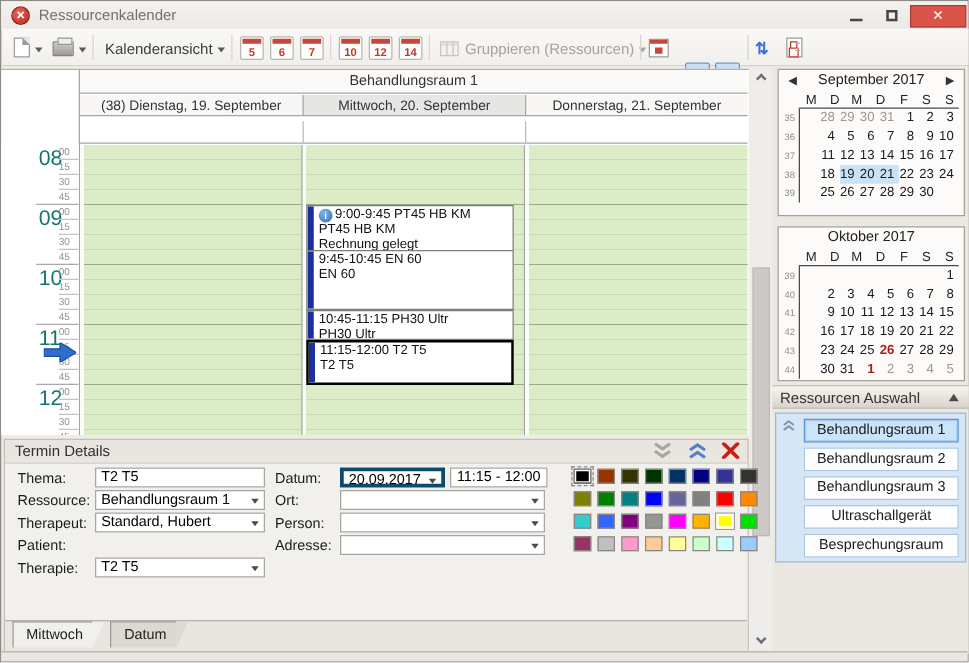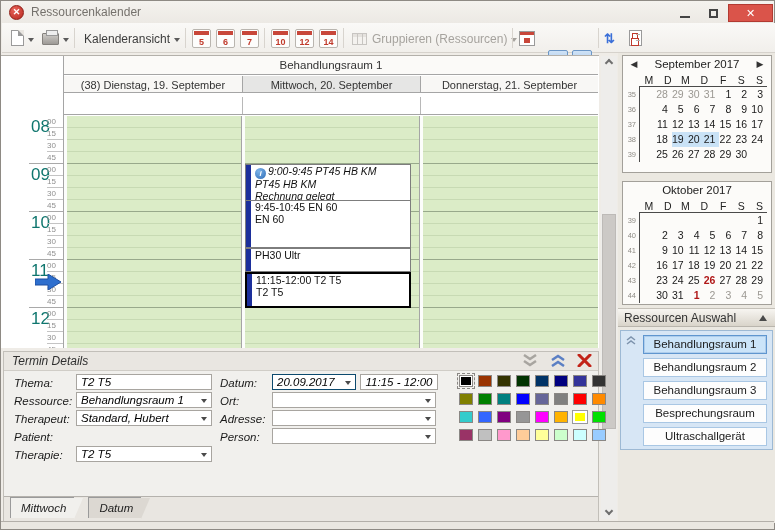--- a/index.html
+++ b/index.html
@@ -75,34 +75,34 @@
   .appt-info.show { display:inline-block; width:11px; height:11px; border-radius:50%; background:radial-gradient(circle at 35% 30%, #7db4e8,#2f6db8); color:#fff; font-size:8px; font-weight:bold; text-align:center; line-height:11px; margin-right:2px; vertical-align:-1px; }
 
   
   .vscroll { position:absolute; left:600px; top:55px; width:16px; height:463px; background:#eeedeb; }
   .vs-btn { position:absolute; left:0; width:16px; height:13px; background:#eeedeb; }
   .vs-thumb { position:absolute; left:1px; width:14px; top:158px; height:215px; background:#ccc9c6; border:1px solid #bdbab7; }
   .chev { display:block; margin:4px auto 0; width:6px; height:6px; border-left:2px solid #6f6f6f; border-top:2px solid #6f6f6f; }
   .chev-up { transform:rotate(45deg); } .chev-down { transform:rotate(225deg); margin-top:2px; }
 
   
-  .details { position:absolute; left:2px; top:350px; width:596px; height:172px; background:#e9e6e1; border:1px solid #c2bfb9;font-style:italic; }
+  .details { position:absolute; left:2px; top:350px; width:596px; height:172px; background:#e9e6e1; border:1px solid #c2bfb9; }
   .det-title { position:absolute; left:8px; top:2px; font-size:12px; color:#2f2f2f; }
   .det-icons { position:absolute; right:6px; top:2px; display:flex; gap:10px; align-items:center; }
   .det-body { position:absolute; left:0; top:18px; width:100%; height:128px; background:#f1f0ed; border-top:1px solid #d0cdc7; }
   .frm-left { position:absolute; left:10px; top:3px; width:200px; }
   .frm-right { position:absolute; left:216px; top:3px; width:222px; }
   .frow { position:relative; height:18px; }
   .flabel { position:absolute; left:0; top:3px; font-size:11.5px; color:#1a1a1a; }
   .ffield { position:absolute; top:0; height:16px; background:#fff; border:1px solid #a8a5a0; font-size:11.5px; padding:1px 14px 0 4px; white-space:nowrap; overflow:hidden; }
   .frm-left .ffield { left:62px; width:136px; }
   .frm-right .ffield { left:52px; width:164px; }
   .ffield .combo-arrow { display:none; }
   .combo-arrow.show { display:block; position:absolute; right:4px; top:6px; width:0; height:0; border-left:3.5px solid transparent; border-right:3.5px solid transparent; border-top:4px solid #4a4a4a; }
-  .date-field { position:absolute; left:52px; top:0; width:84px; height:16px; background:#fff; border:1px solid #0c4a6e; font-size:11.5px; padding:1px 14px 0 4px; }
+  .date-field { position:absolute; left:52px; top:0; width:84px; height:16px; background:#fff; border:3px solid #0c4a6e; font-size:11.5px; padding:1px 14px 0 4px; }
   .time-field { position:absolute; left:140px; top:0; width:78px; height:16px; background:#fff; border:1px solid #a8a5a0; font-size:11.5px; text-align:center; padding-top:1px; }
   .palette { position:absolute; left:455px; top:4px; display:grid; grid-template-columns:repeat(8,19px); grid-auto-rows:18px; }
   .swatch { width:14px; height:12px; border:1px solid #8a8784; }
   .swatch.selected { outline:1px dashed #8a8784; outline-offset:1px; box-shadow:inset 0 0 0 1px #fff; }
   .swatch.highlight { border:2px solid #fff; box-shadow:0 0 0 1px #9a9a9a; }
   .tabbar { position:absolute; left:0; bottom:0; width:100%; height:26px; background:#e9e6e1; border-top:1px solid #b5b2ad; display:flex; padding-left:6px; }
   .tab { position:relative; height:21px; margin-top:0; padding:0 8px 0 10px; line-height:20px; font-size:11.5px; color:#222; background:#dcd8d2; border:1px solid #9a9a9a; border-right:none; border-bottom:none; margin-right:14px; }
   .tab::after { content:''; position:absolute; right:-9px; top:0; width:0; height:0; border-bottom:21px solid rgba(0,0,0,0); border-bottom-width:21px; border-left:9px solid #dcd8d2; border-bottom-style:solid; }
   .tab.active { background:#f1f0ed; }
   .tab.active::after { border-left-color:#f1f0ed; }
@@ -244,33 +244,34 @@
             <span>00</span>
             <span>15</span>
             <span>30</span>
             <span>45</span>
           </span>
         </div>
       </div>
 
     <div class="appts">
 
-        <div class="appt" style="top: 48px; height: 52px; font-style: italic;">
+        <div class="appt" style="top: 48px; height: 52px;">
           <div><span class="appt-info show">i</span><span>9:00-9:45 PT45 HB KM</span></div>
           <div>PT45 HB KM</div>
           <div>Rechnung gelegt</div>
         </div>
 
         <div class="appt" style="top: 84px; height: 48px;">
           <div><span>9:45-10:45 EN 60</span></div>
           <div>EN 60</div>
           <div></div>
         </div>
 
         <div class="appt" style="top: 132px; height: 24px;">
+          <div><span>10:45-11:15 PH30 Ultr</span></div>
           <div>PH30 Ultr</div>
           <div></div>
         </div>
 
         <div class="appt selected" style="top: 156px; height: 36px;">
           <div><span>11:15-12:00 T2 T5</span></div>
           <div>T2 T5</div>
           <div></div>
         </div>
       </div>
@@ -341,26 +342,26 @@
           <span class="time-field"><span>11:15</span> <span>-</span> <span>12:00</span></span>
         </div>
         <div>
 
             <div class="frow">
               <span class="flabel">Ort:</span>
               <span class="ffield"><span></span><span class="combo-arrow show"></span></span>
             </div>
 
             <div class="frow">
-              <span class="flabel">Adresse:</span>
+              <span class="flabel">Person:</span>
               <span class="ffield"><span></span><span class="combo-arrow show"></span></span>
             </div>
 
             <div class="frow">
-              <span class="flabel">Person:</span>
+              <span class="flabel">Adresse:</span>
               <span class="ffield"><span></span><span class="combo-arrow show"></span></span>
             </div>
           </div>
       </div>
 
       <div class="palette">
 
       <div class="swatch selected" style="background-color: rgb(0, 0, 0);"></div>
           <div class="swatch" style="background-color: rgb(153, 51, 0);"></div>
           <div class="swatch" style="background-color: rgb(51, 51, 0);"></div>
@@ -551,20 +552,20 @@
     <div class="res-panel">
       <svg class="res-chev" width="12" height="12" viewBox="0 0 12 12">
           <path d="M2,5 L6,2 L10,5" fill="none" stroke="#7d93ad" stroke-width="1.5"></path>
           <path d="M2,9 L6,6 L10,9" fill="none" stroke="#7d93ad" stroke-width="1.5"></path>
         </svg>
       <div class="res-buttons">
 
       <div class="res-btn selected"><span>Behandlungsraum 1</span></div>
           <div class="res-btn"><span>Behandlungsraum 2</span></div>
           <div class="res-btn"><span>Behandlungsraum 3</span></div>
+          <div class="res-btn"><span>Ultraschallgerät</span></div>
           <div class="res-btn"><span>Besprechungsraum</span></div>
-          <div class="res-btn"><span>Ultraschallgerät</span></div>
         </div>
     </div>
   </div>
 
   <div class="bottom-strip"></div>
 </div>
 
 </body></html>

